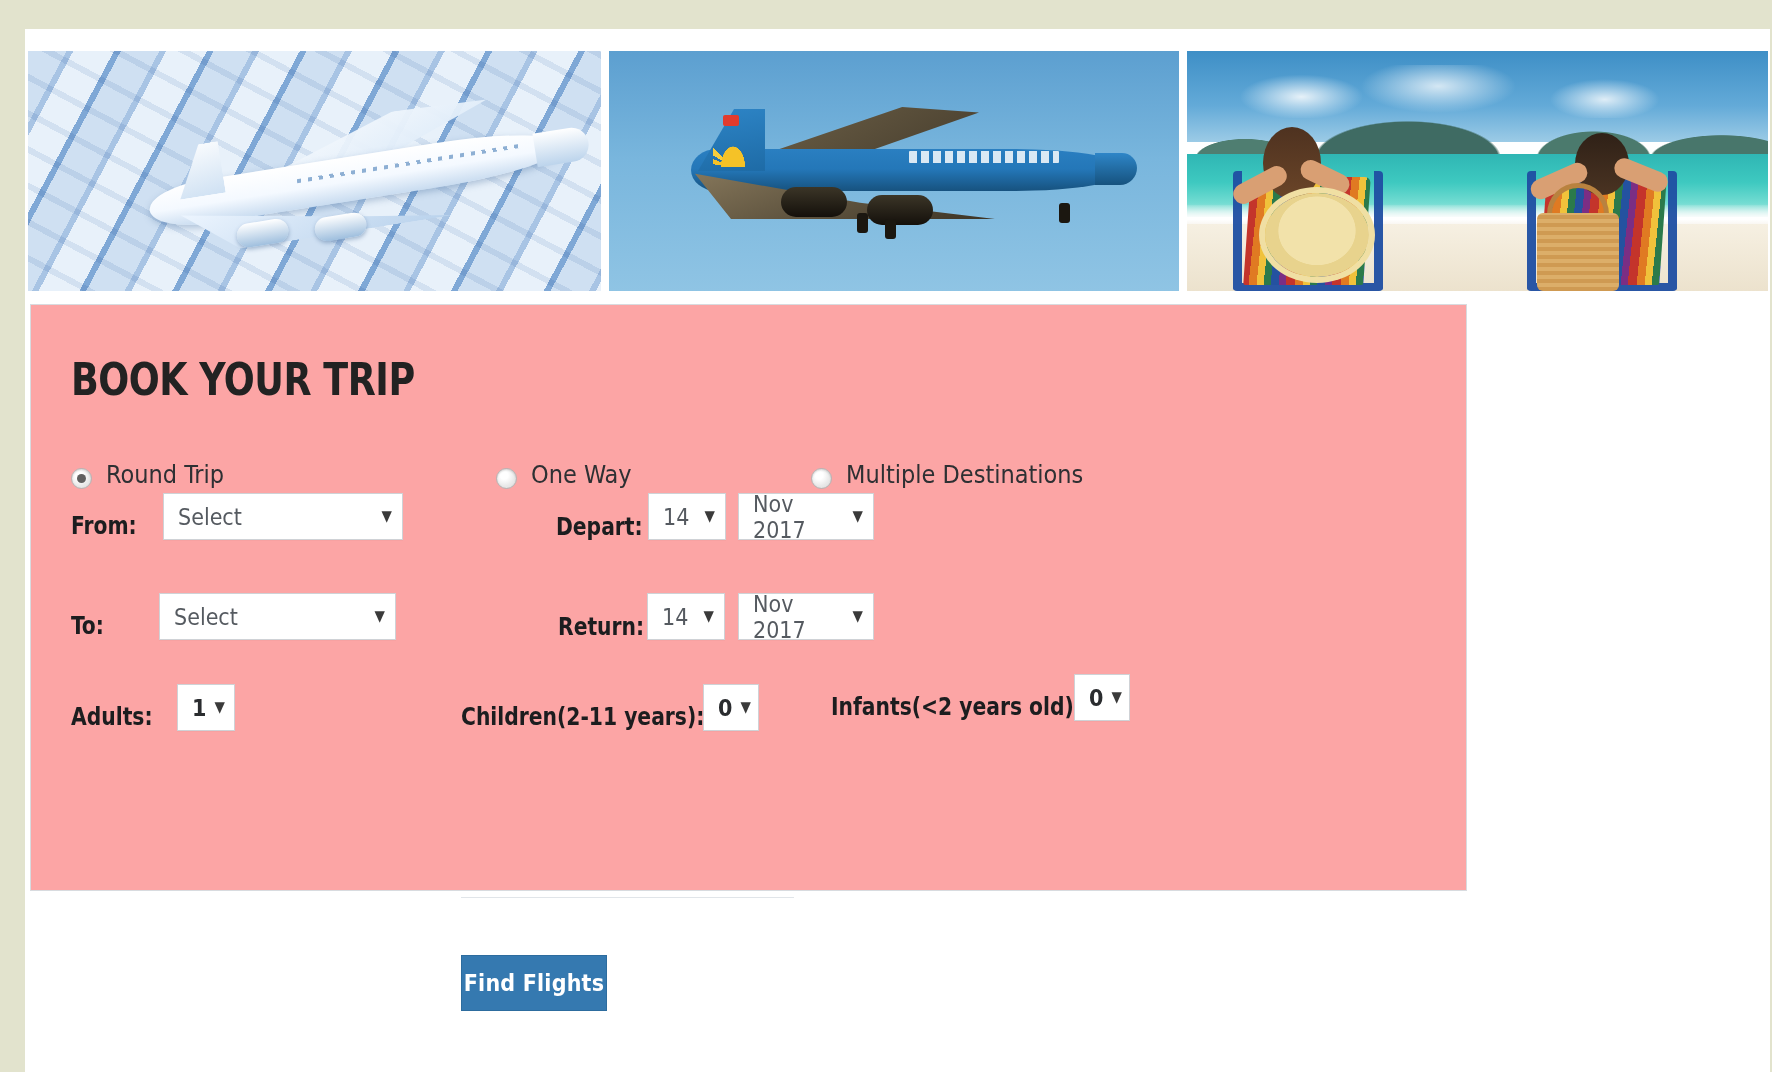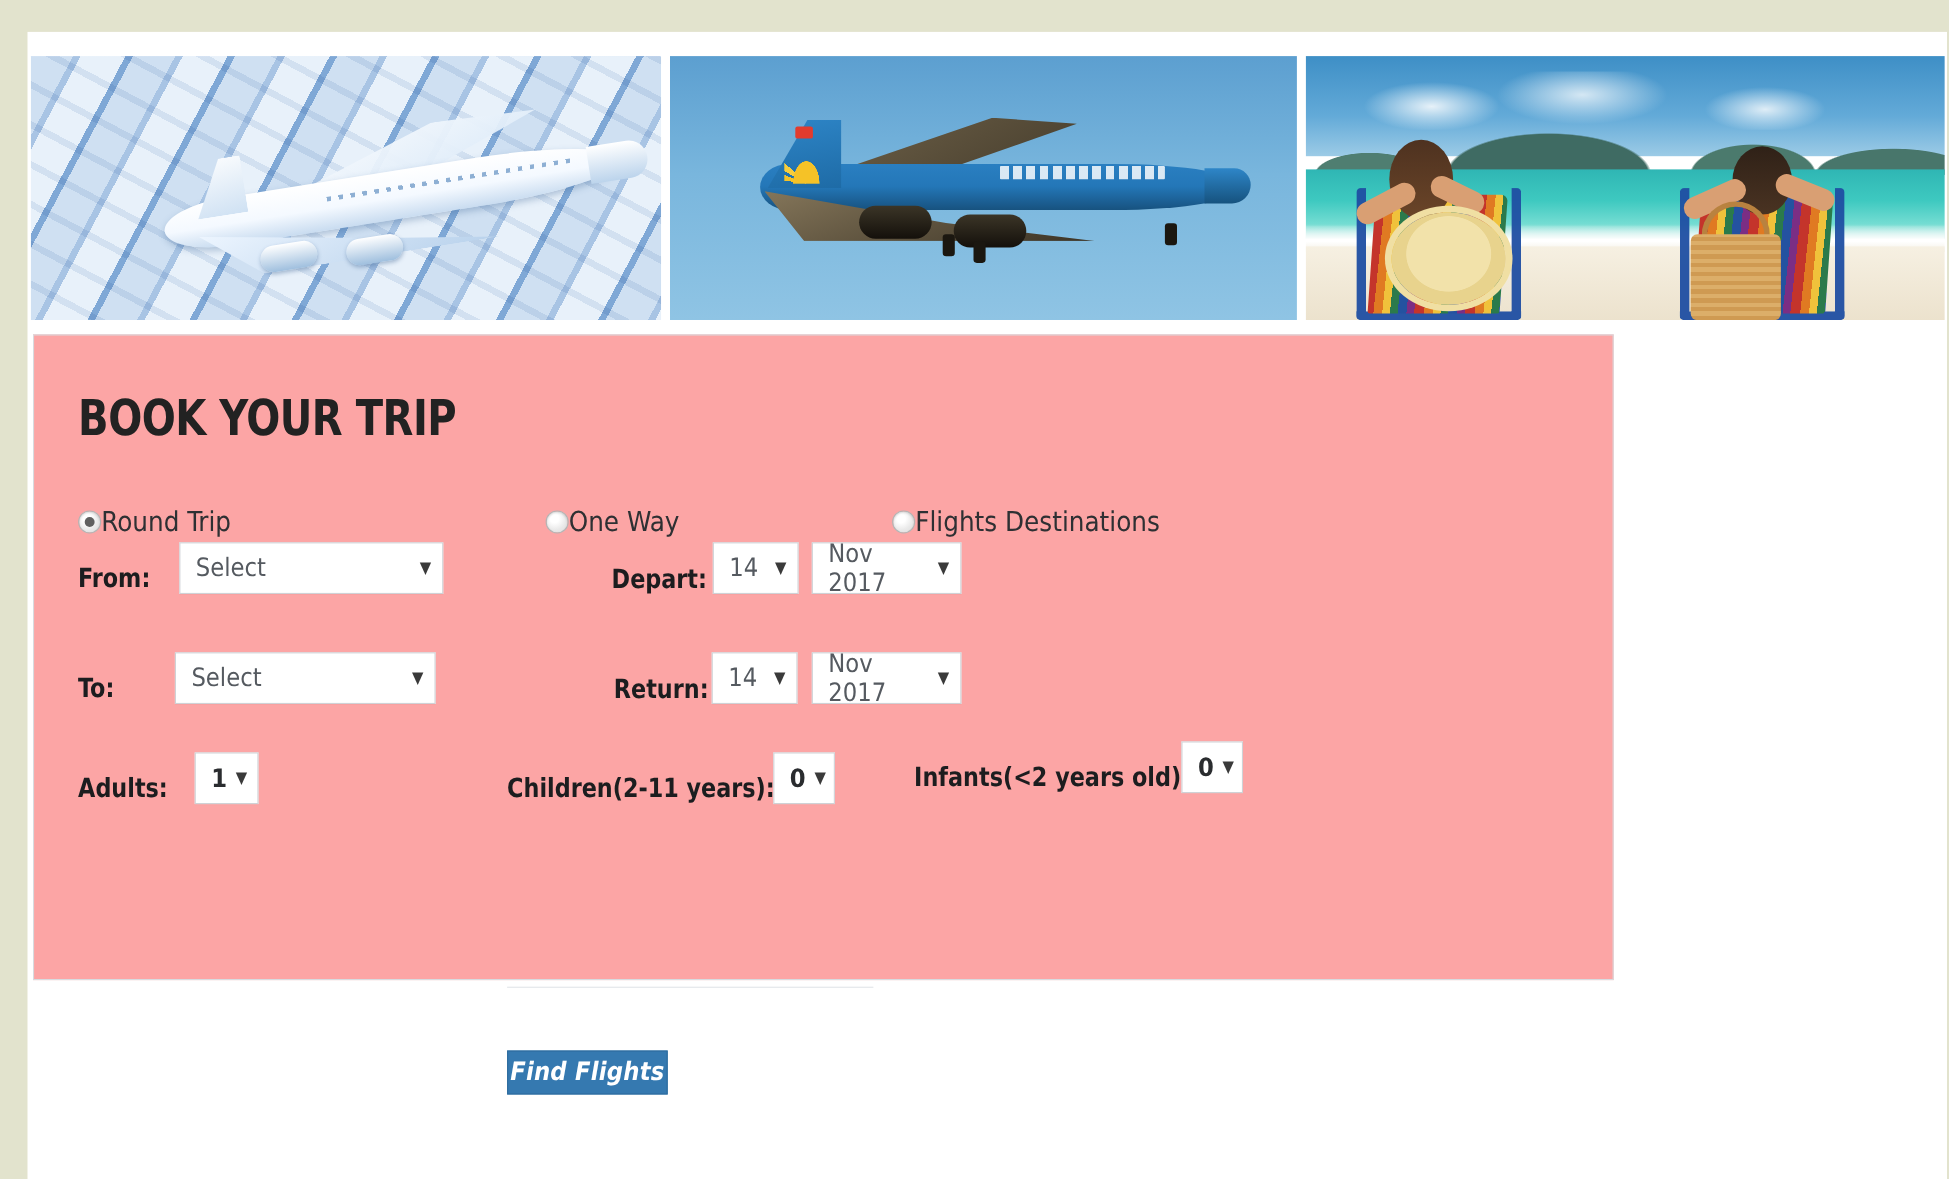--- a/index.html
+++ b/index.html
@@ -261,21 +261,21 @@
     color: #222222;
     transform: scaleX(.9); transform-origin: left center;
     white-space: nowrap;
   }
 
   
   .triptype-row {
     position: absolute; left: 40px; top: 155px; width: 1120px; height: 34px;
   }
   .radio-opt {
-    position: absolute; display: flex; align-items: center; 
+    position: absolute; display: flex; align-items: flex-end; gap: 14px;
     cursor: pointer;
   }
   .radio-opt.r1 { left: 0; }
   .radio-opt.r2 { left: 425px; }
   .radio-opt.r3 { left: 740px; }
   .radio-dot {
     width: 21px; height: 21px; border-radius: 50%;
     background: radial-gradient(circle at 38% 34%, #ffffff 0 22%, #e9e9e9 60%, #dddddd 100%);
     border: 1px solid #b4b4b4;
     box-shadow: inset 0 1px 2px rgba(0,0,0,.14);
@@ -335,30 +335,29 @@
   .sel-children { left: 672px; top: 379px; width: 56px; height: 47px; }
   .lbl-infants  { left: 800px; top: 388px; }
   .sel-infants  { left: 1043px; top: 369px; width: 56px; height: 47px; }
 
   .form-divider {
     position: absolute; left: 430px; top: 592px;
     width: 333px; height: 1px; background: #e1e5e9;
   }
   .find-btn {
     position: absolute; left: 430px; top: 650px;
-    width: 146px; height: 40px;
+    width: 146px; height: 56px;
     background: #3579b0;
     border: 1px solid #2d6c9e;
     color: #ffffff;
     font-size: 23px; font-weight: bold;
     font-family: "Liberation Sans Narrow", "DejaVu Sans Condensed", "Liberation Sans", sans-serif;
     display: flex; align-items: center; justify-content: center;
     cursor: pointer;
     letter-spacing: .2px;
-    font-style: italic;
   }
 </style>
 </head>
 <body>
 
 <div class="page-wrap">
 
   <div class="banner-strip">
 
     <div class="banner banner-1">
@@ -432,21 +431,21 @@
       <div class="radio-opt r1">
         <span class="radio-dot checked"></span>
         <span class="radio-label">Round Trip</span>
       </div>
       <div class="radio-opt r2">
         <span class="radio-dot"></span>
         <span class="radio-label">One Way</span>
       </div>
       <div class="radio-opt r3">
         <span class="radio-dot"></span>
-        <span class="radio-label">Flights Destinations</span>
+        <span class="radio-label">Multiple Destinations</span>
       </div>
     </div>
 
     <div class="field-label lbl-from">From:</div>
     <div class="sel sel-from">
       <span>Select</span>
       <span class="caret">▼</span>
     </div>
 
     <div class="field-label lbl-depart">Depart:</div>

